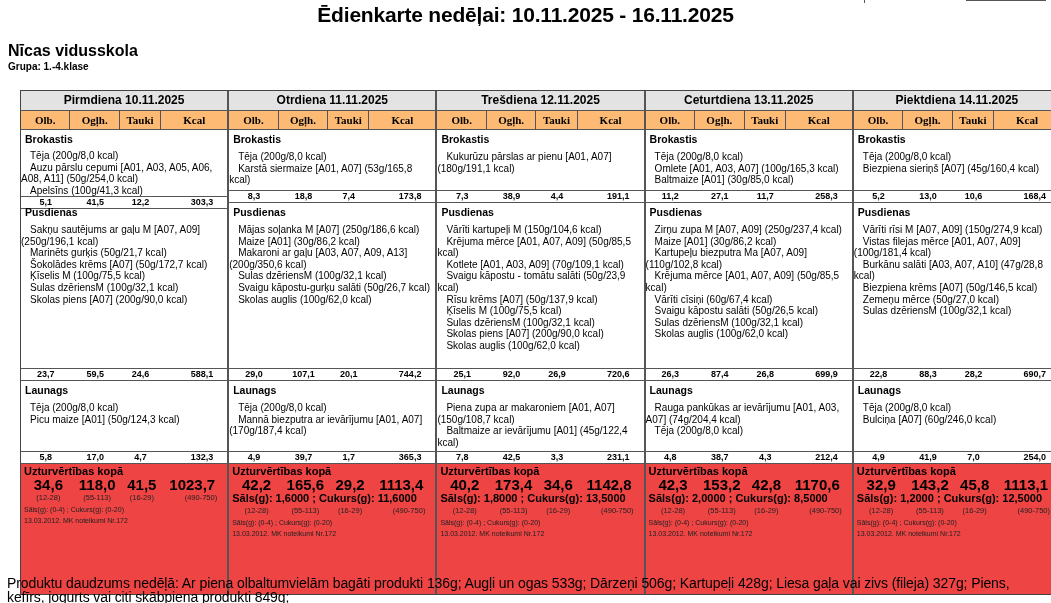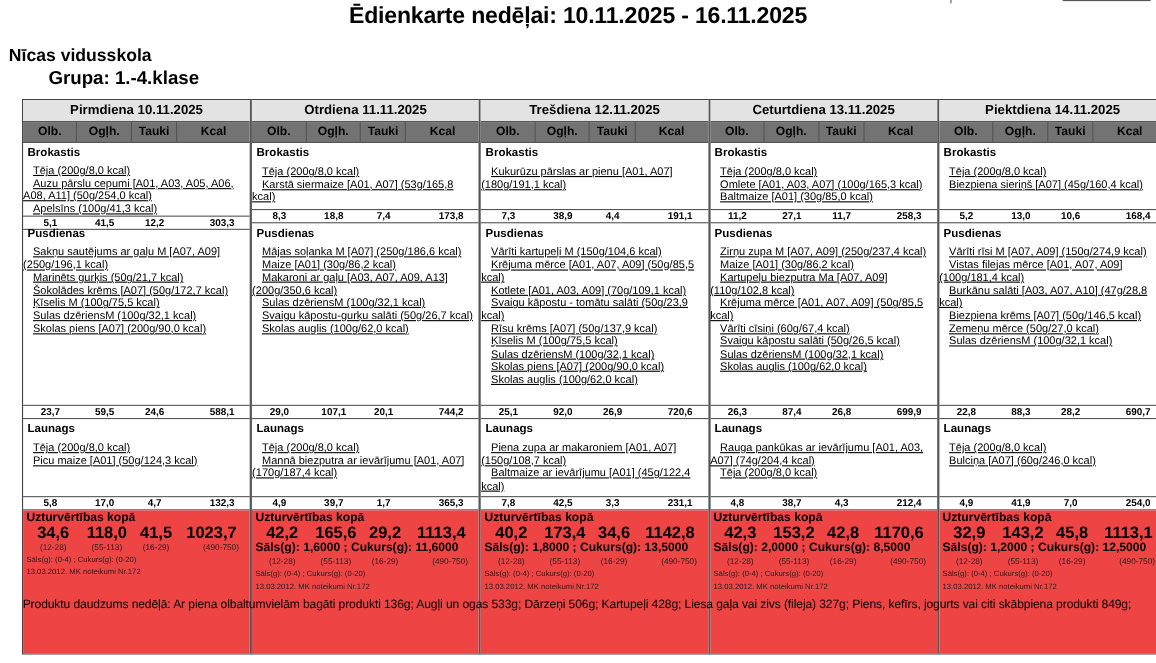--- a/index.html
+++ b/index.html
@@ -1,55 +1,55 @@
 <!DOCTYPE html>
 <html><head>
 <meta charset="utf-8">
 <style>
   html, body { margin:0; padding:0; background:#ffffff; }
   body { width:1051px; height:603px; position:relative; overflow:hidden; font-family:"Liberation Sans", sans-serif; color:#000; }
   .title { position:absolute; left:0; width:1051px; top:3px; text-align:center; font-size:21px; font-weight:bold; letter-spacing:-0.2px; }
   .school { position:absolute; left:8px; top:42px; font-size:16px; font-weight:bold; }
-  .group { position:absolute; left:8px; top:61px; font-size:17px; font-weight:bold;margin-left:36px; }
+  .group { position:absolute; left:8px; top:61px; font-size:10px; font-weight:bold; }
   .topline { position:absolute; left:966px; top:0px; width:80px; height:1px; background:#555; }
   .toptick { position:absolute; left:864px; top:0px; width:1px; height:3px; background:#555; }
 
   .grid { position:absolute; left:20px; top:90px; width:1041px; height:505px; display:flex; border:1px solid #444; box-sizing:border-box; }
   .day { flex:1 1 0; display:flex; flex-direction:column; border-right:2px solid #555; box-sizing:border-box; min-width:0; }
   .day:last-child { border-right:none; }
   .dayhead { background:#e3e3e3; height:19px; line-height:19px; text-align:center; font-weight:bold; font-size:12px; border-bottom:1px solid #555; }
-  .colhead { display:flex; background:#737373; height:18px; line-height:18px; border-bottom:1px solid #555; font-weight:bold; font-size:11px; }
+  .colhead { display:flex; background:#fdba74; height:18px; line-height:18px; border-bottom:1px solid #555; font-weight:bold; font-size:11px;font-family:Liberation Serif, serif; }
   .colhead span { text-align:center; border-right:1px solid #555; box-sizing:border-box; }
   .colhead span:last-child { border-right:none; }
   .c1{width:24%} .c2{width:24%} .c3{width:20%} .c4{width:32%}
 
   .meal { display:flex; flex-direction:column; box-sizing:border-box; }
   .meal.b { height:73px; }
   .meal.p { height:178px; }
   .meal.l { height:83px; }
   .meal-title { font-weight:bold; font-size:10.5px; padding:3px 0 0 4px; height:13px; }
-  .items { flex:1; font-size:10px; line-height:11.6px; padding:5px 4px 0 0;text-decoration:underline; }
+  .items { flex:1; font-size:10px; line-height:11.6px; padding:5px 4px 0 0; }
   .item { padding-left:0; text-indent:9px; }
   .totals { display:flex; height:11px; line-height:11px; font-size:9px; font-weight:bold; border-top:1px solid #555; border-bottom:1px solid #555; }
   .totals span { text-align:center; }
   .totals span.c4 { text-align:right; padding-right:14px; box-sizing:border-box; }
 
   .summary { background:#ef4444; flex:1; display:flex; flex-direction:column; padding-left:3px; }
   .sum-title { font-weight:bold; font-size:11px; height:14px; line-height:14px; }
   .sum-vals { display:flex; font-weight:bold; font-size:15px; height:14px; line-height:14px; }
   .sum-vals span { text-align:center; }
   .sum-vals span.c4 { text-align:right; padding-right:12px; box-sizing:border-box; }
   .sum-salt { font-weight:bold; font-size:11px; height:13px; line-height:13px; white-space:nowrap; }
   .sum-ranges { display:flex; font-size:7.5px; height:12px; line-height:12px; color:#222; }
   .sum-ranges span { text-align:center; }
   .sum-ranges span.c4 { text-align:right; padding-right:10px; box-sizing:border-box; }
   .sum-limits { font-size:7px; height:11px; line-height:11px; color:#222; }
   .sum-reg { font-size:7px; height:11px; line-height:11px; color:#222; }
 
-  .footer { position:absolute; left:7px; top:543px; width:1035px; font-size:11px; line-height:14px; letter-spacing:-0.1px;text-align:center; }
+  .footer { position:absolute; left:7px; top:576px; width:1035px; font-size:14px; line-height:14px; letter-spacing:-0.1px; }
 </style>
 </head>
 <body>
 
 <div class="topline"></div>
 <div class="toptick"></div>
 
 <div class="title">Ēdienkarte nedēļai: 10.11.2025 - 16.11.2025</div>
 <div class="school">Nīcas vidusskola</div>
 <div class="group">Grupa: 1.-4.klase</div>

